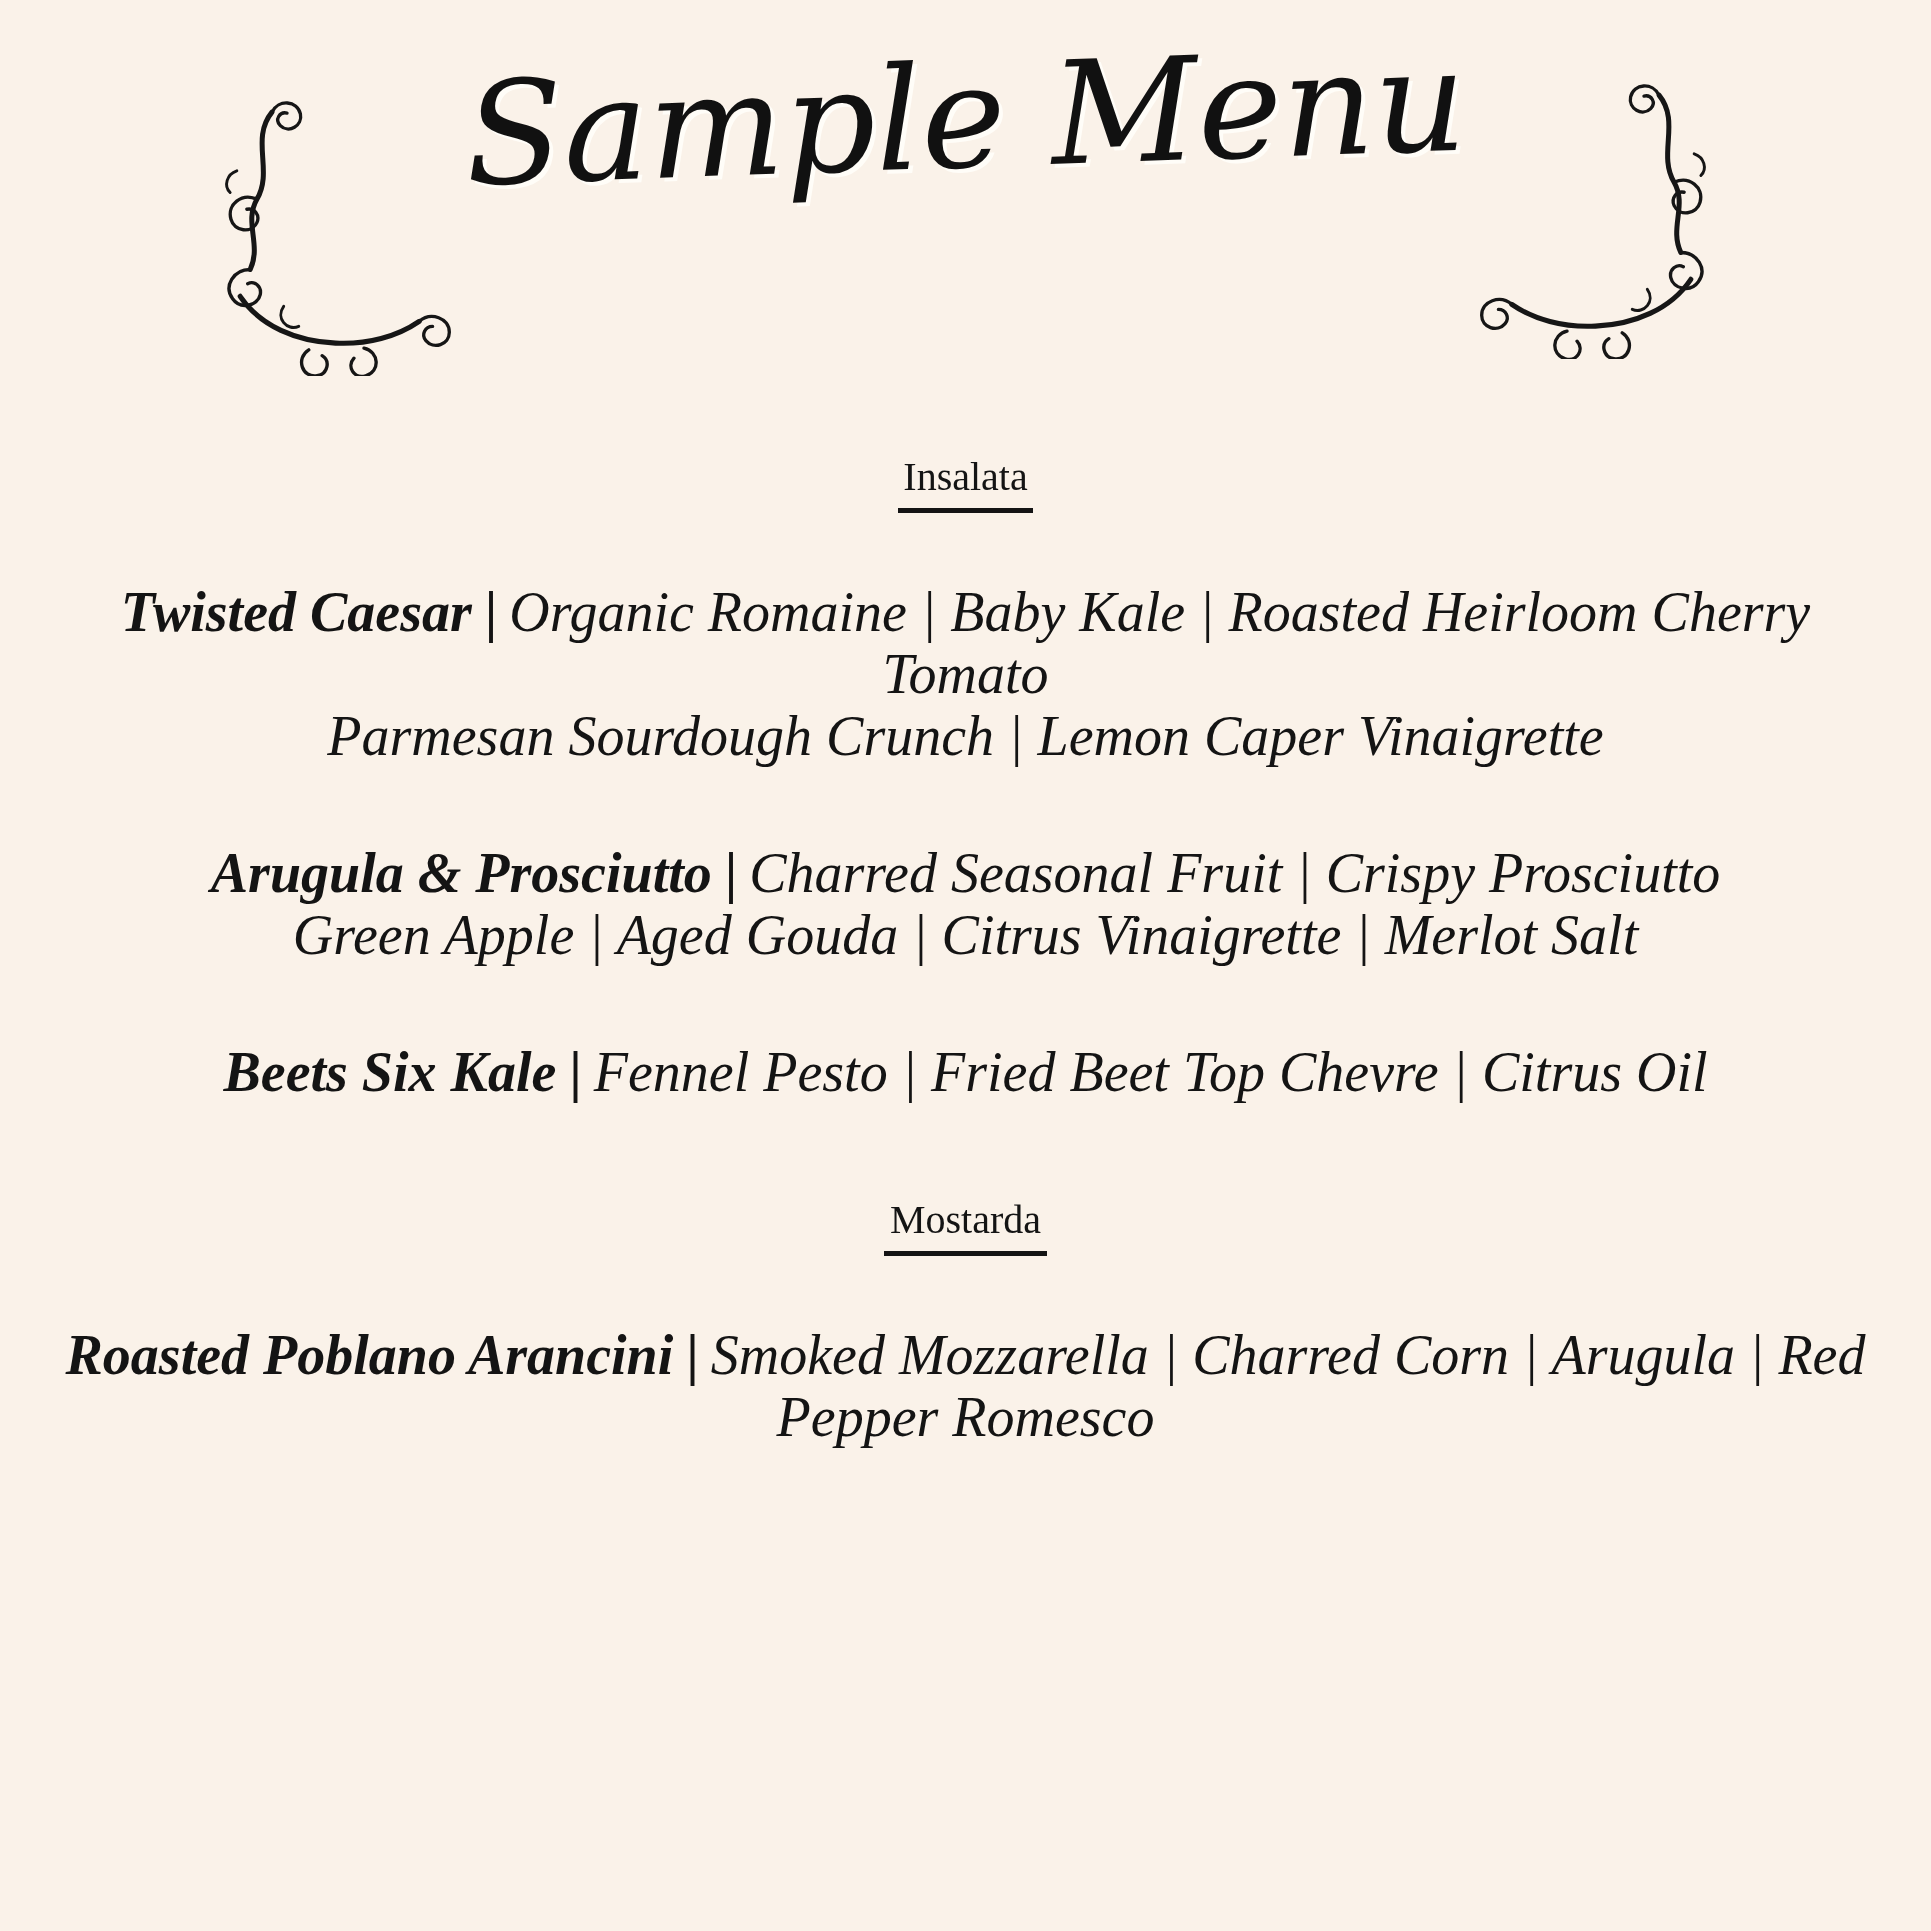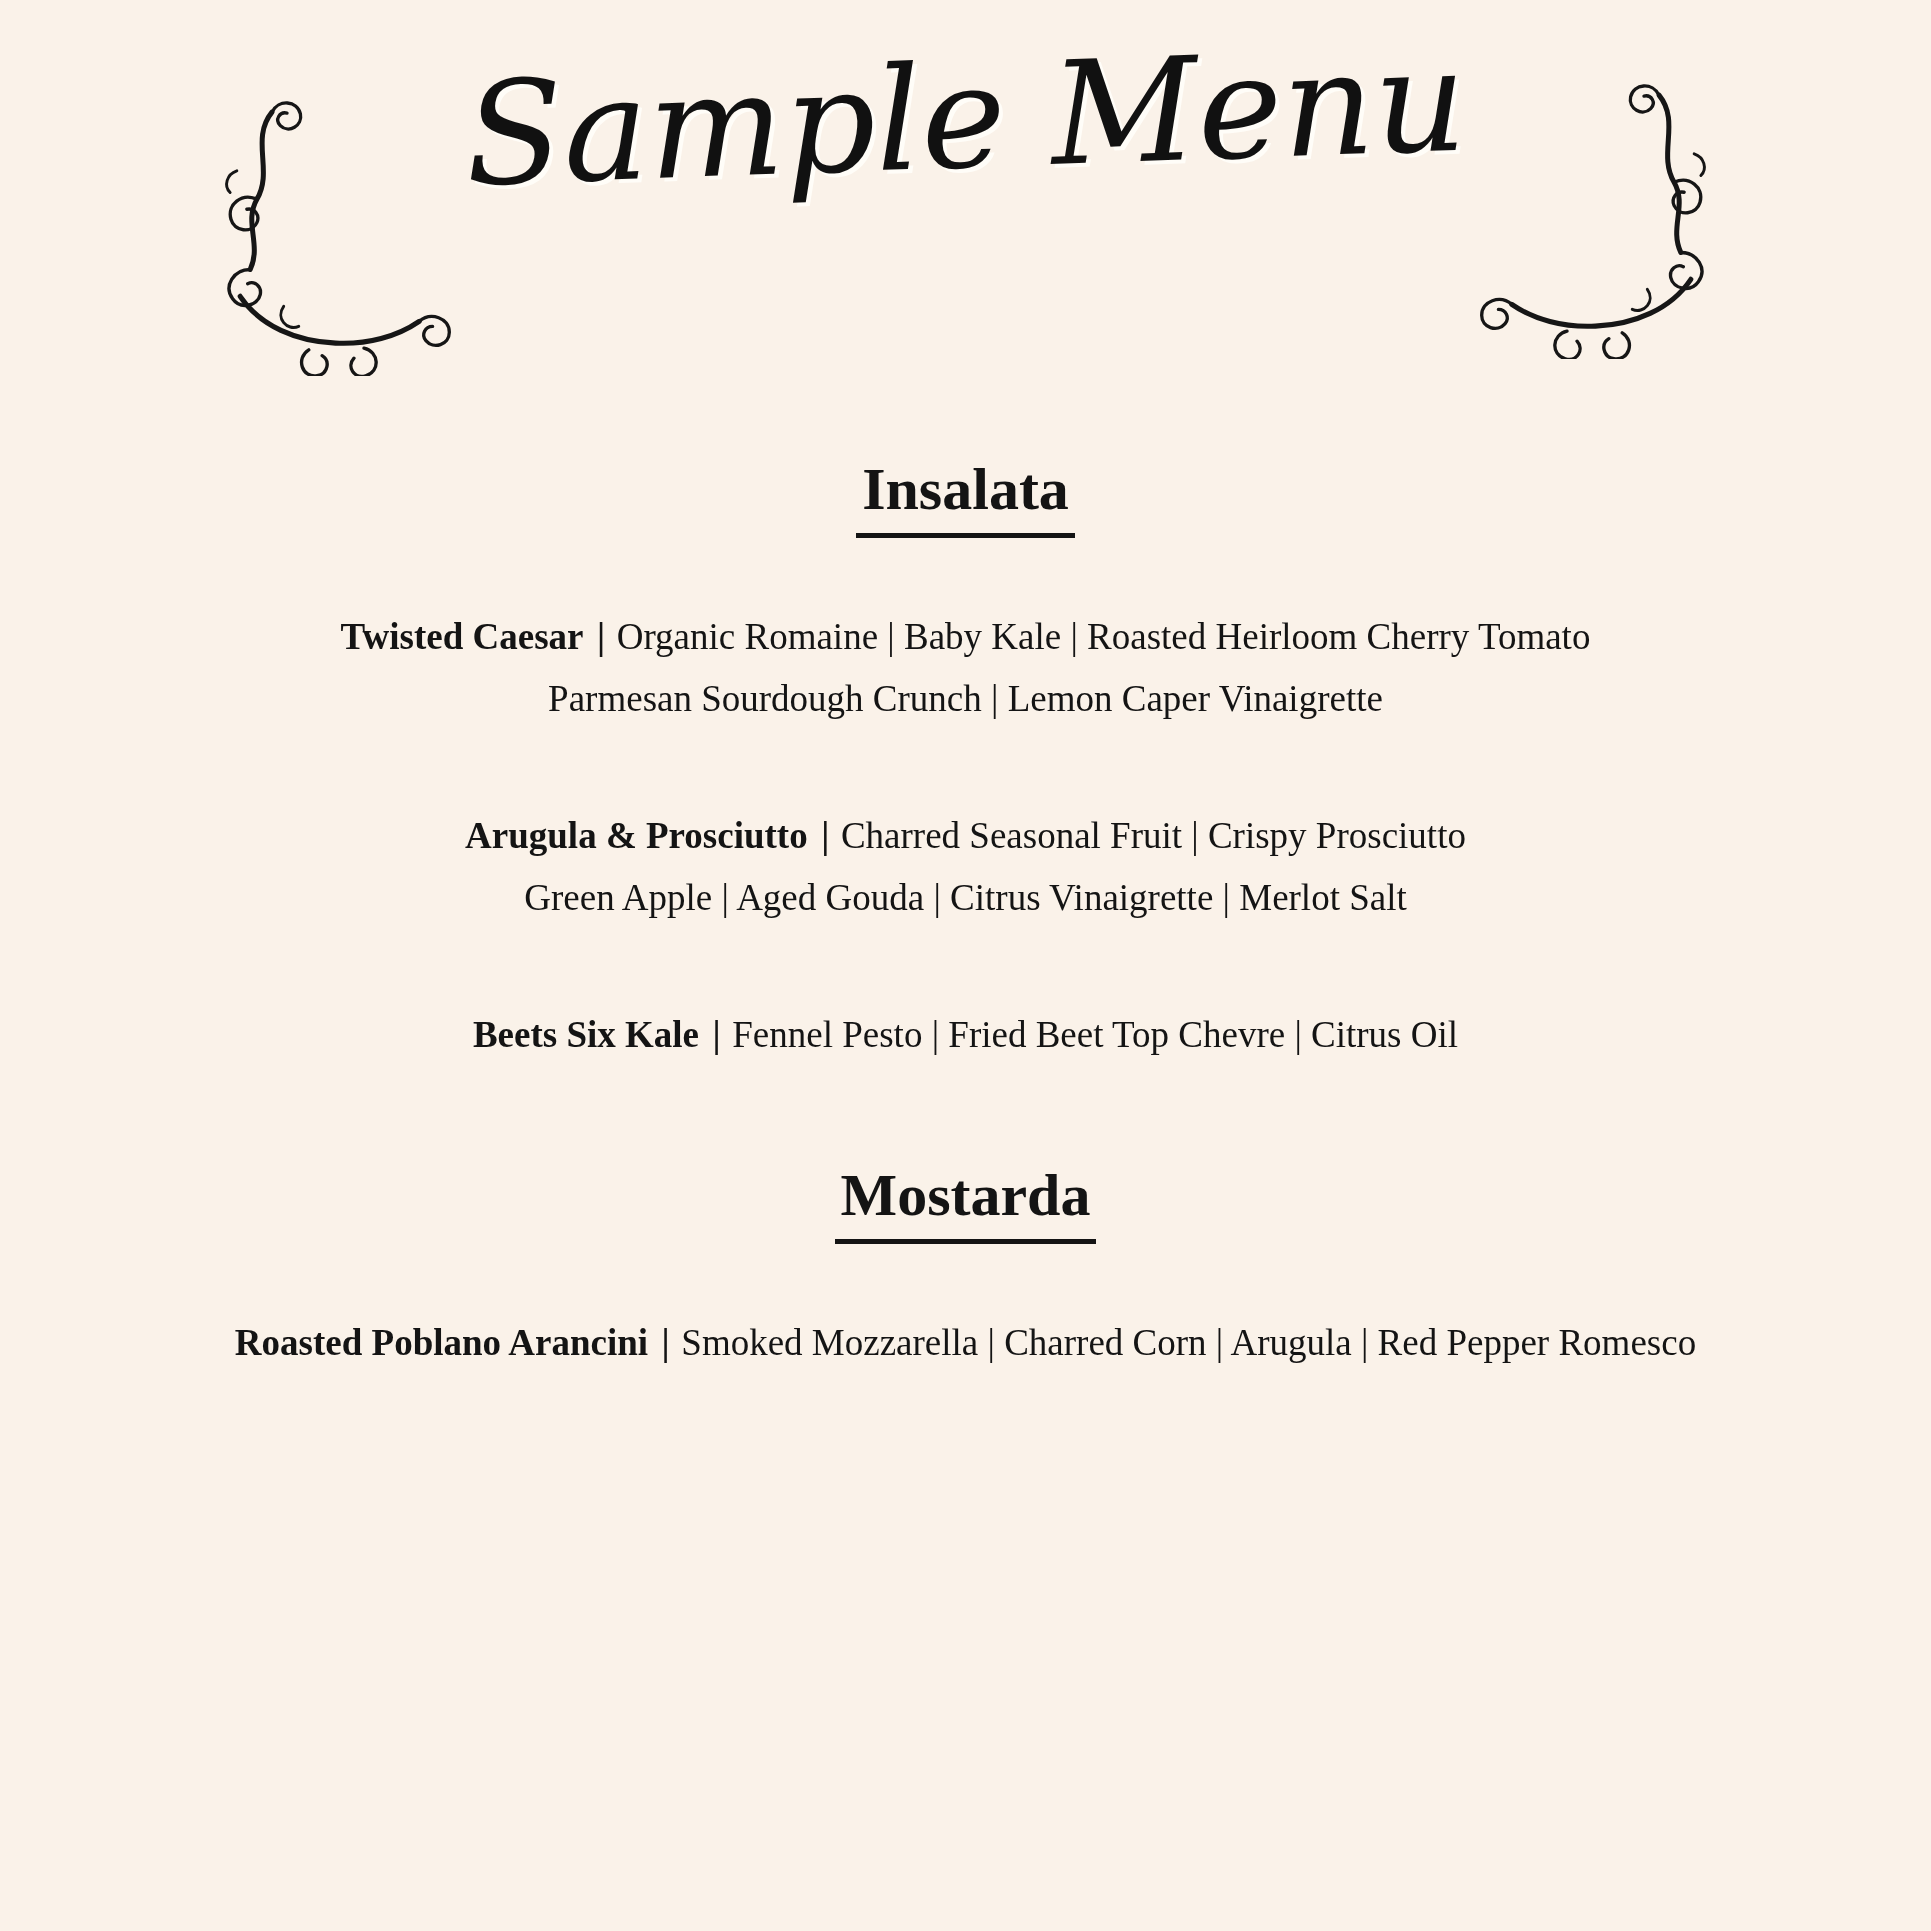--- a/index.html
+++ b/index.html
@@ -37,35 +37,36 @@
     text-shadow: 3.9px 3.9px 0 #fffdf8;
     white-space: nowrap;
   }
   .flourish { display: inline-block; }
   .flourish.left  { margin-top: 56px; }
   .flourish.right { margin-top: 39px; transform: scaleX(-1); }
   .flourish svg { display: block; }
 
   .section { margin: 0; }
   .section-heading {
-    font-size: 60px;
-    font-weight: 700;
+    font-size: 40px;
+    font-weight: 400;
     line-height: 1.25;
     margin: 92px 0 68px 0;
   }
   .section:first-of-type .section-heading { margin-top: 50px; }
   .heading-text {
     display: inline-block;
     border-bottom: 5.8px solid #141414;
     padding: 0 5.8px 5.8px 5.8px;
   }
   .item {
-    font-size: 37px;
+    font-size: 56px;
     line-height: 62px;
     margin: 0 58px 75px 58px;
+    font-style: italic;
   }
   .item p { margin: 0; }
   .item-name { font-weight: 700; }
   .name-sep { font-weight: 700; margin: 0 11.6px 0 13.5px; }
 </style>
 </head>
 <body>
 
 <div class="page">
 

